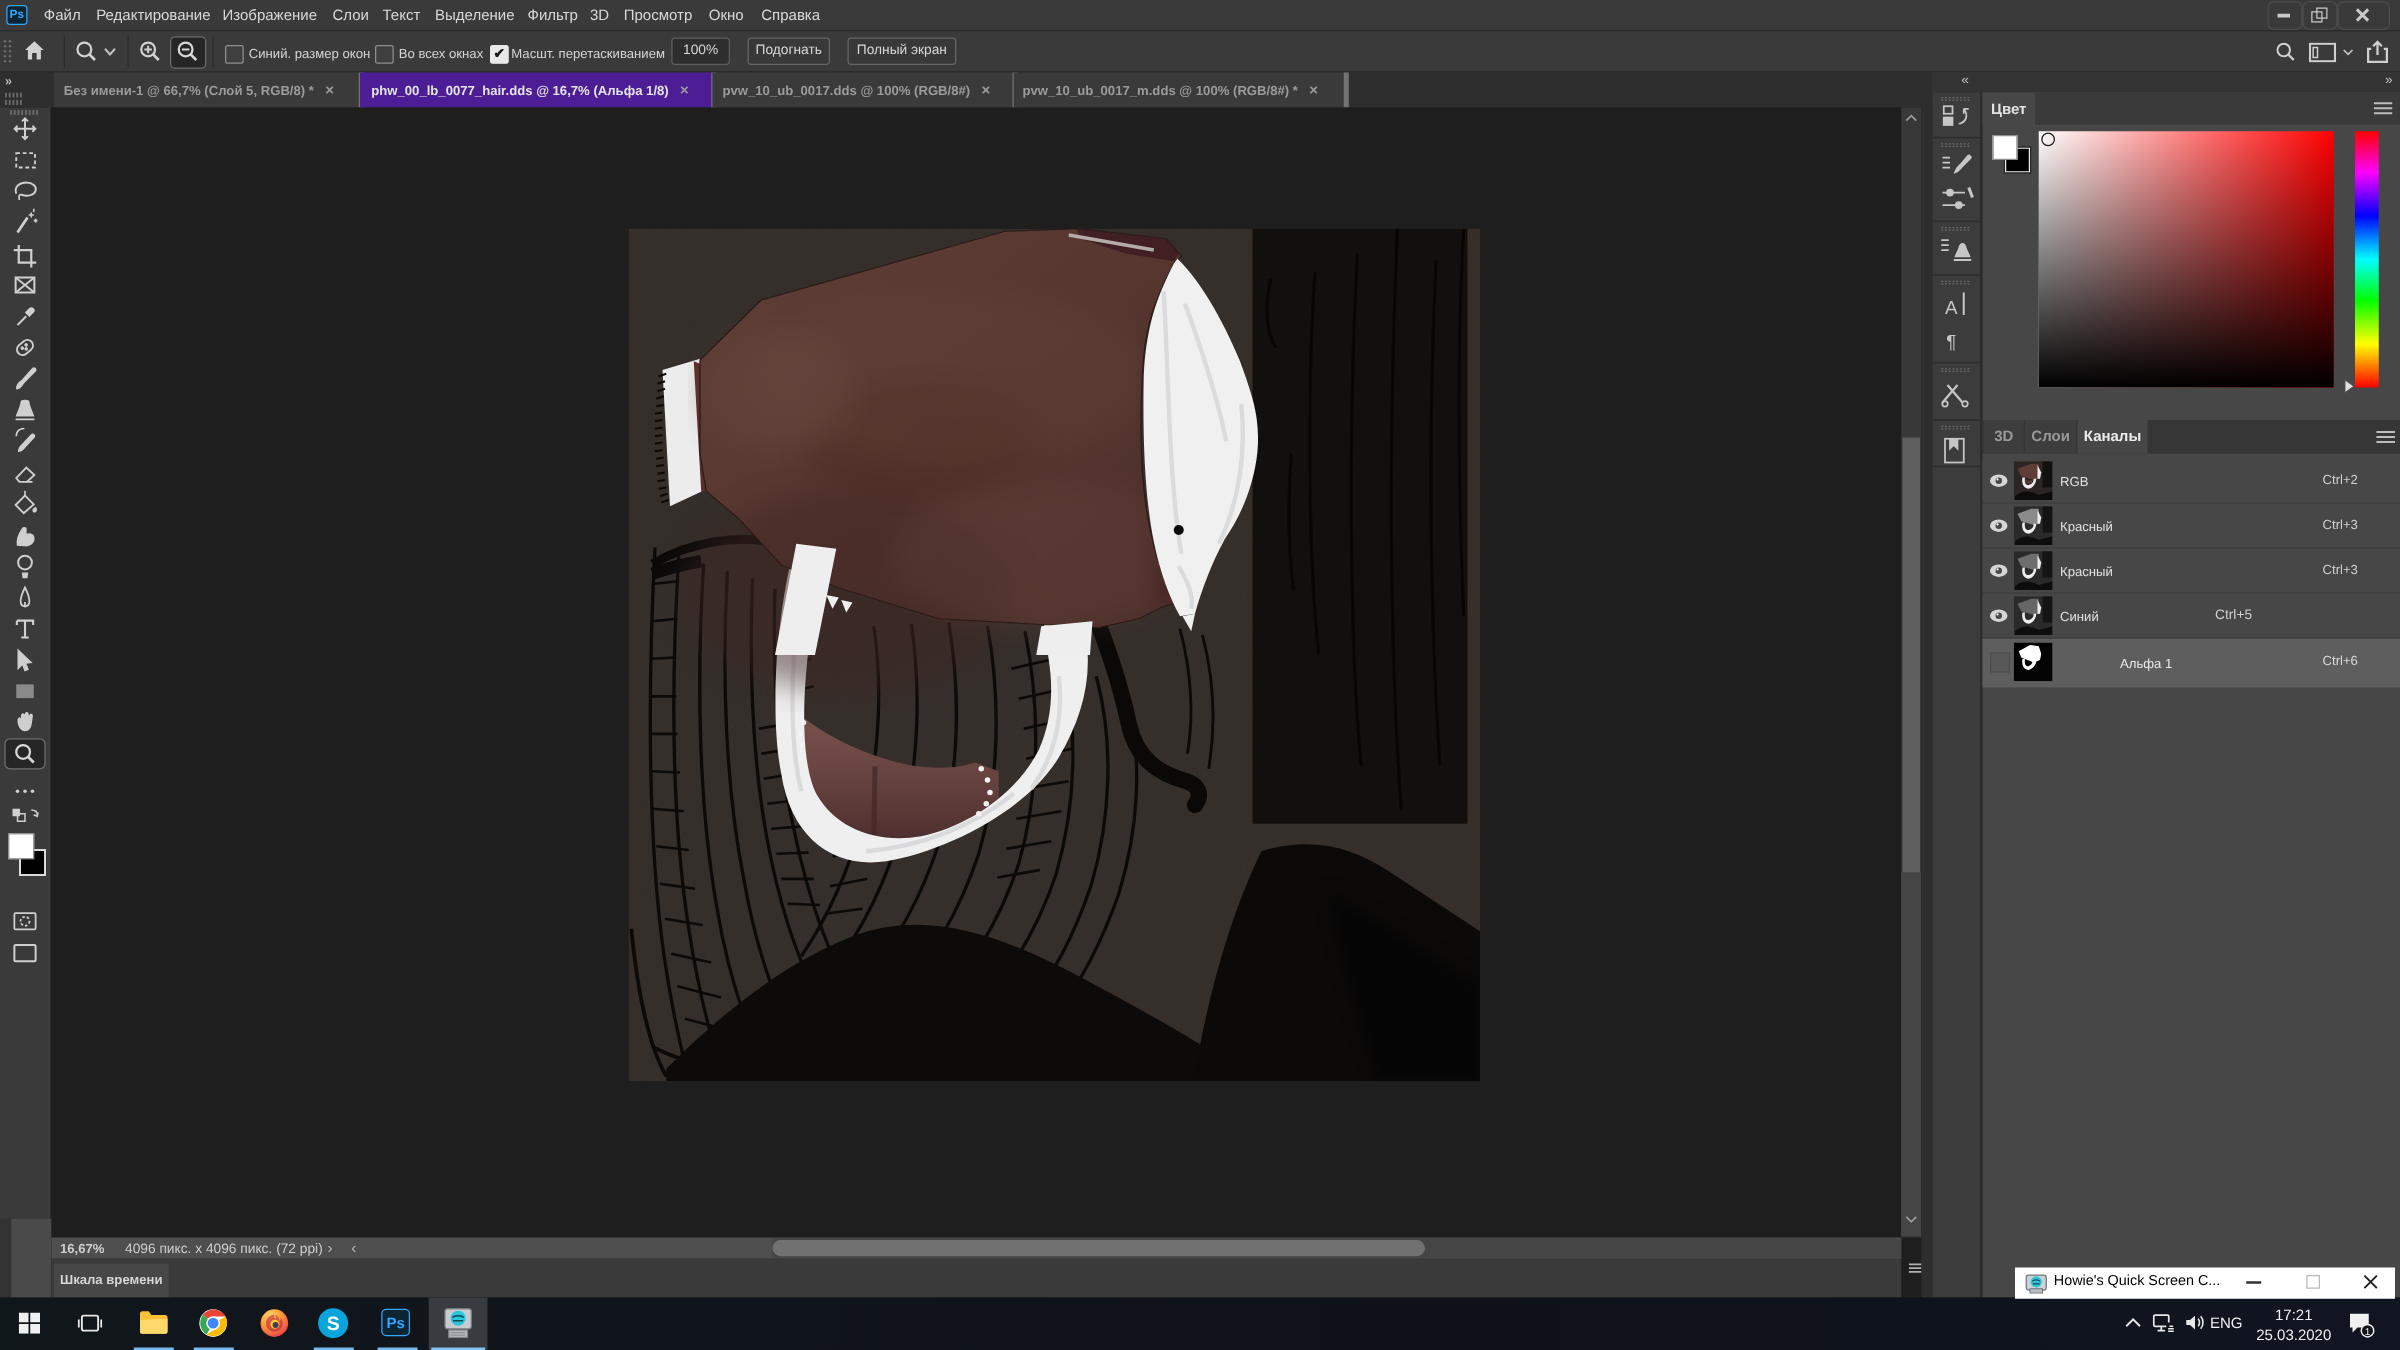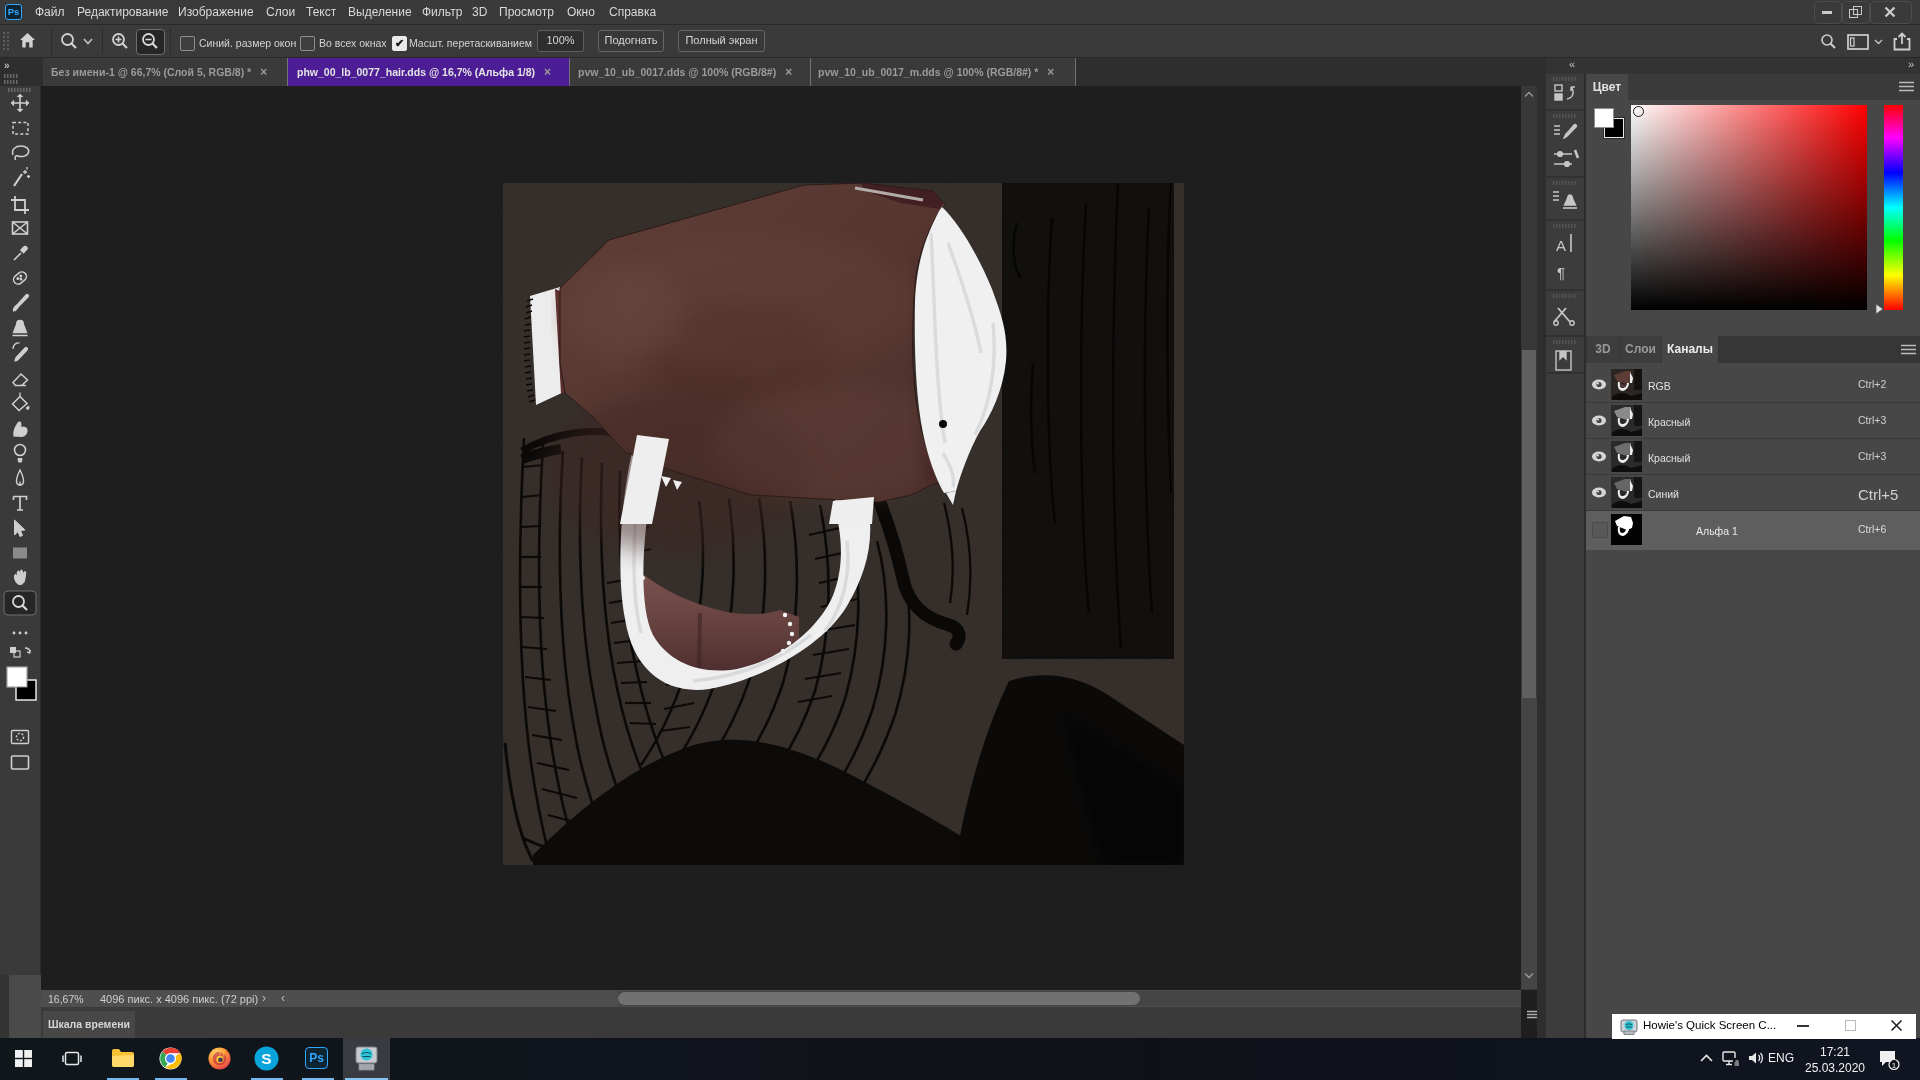--- a/index.html
+++ b/index.html
@@ -15,21 +15,21 @@
   .optionsbar{left:0;top:25px;width:1920px;height:32px;background:#3a3a3a;border-bottom:1px solid #282828;}
   .ob-sep{position:absolute;top:28px;width:1px;height:26px;background:#2c2c2c;}
   .ob-label{position:absolute;top:37px;font-size:10.5px;color:#d4d4d4;white-space:nowrap;}
   .cb{position:absolute;top:36px;width:13px;height:13px;border:1px solid #8e8e8e;border-radius:2px;background:#3f3f3f;}
   .cb.checked{background:#e9e9e9;border-color:#e9e9e9;color:#1b1b1b;font-size:11px;font-weight:bold;
       line-height:13px;text-align:center;}
   .ob-btn{position:absolute;top:30px;height:20px;border:1px solid #666;border-radius:3px;
       background:#383838;color:#d6d6d6;font-size:11px;text-align:center;}
   .tabbar{left:0;top:58px;width:1920px;height:28px;background:#2e2e2e;}
   .tab{position:absolute;top:58px;height:28px;background:#3a3a3a;color:#9b9b9b;font-size:10.5px;font-weight:bold;
-       line-height:28px;white-space:nowrap;border-right:1px solid #737373;}
+       line-height:28px;white-space:nowrap;border-right:4px solid #737373;}
   .tab.active{background:#4c1d95;color:#e4e4e4;}
   .tab .x{color:#9b9b9b;margin-left:9px;font-size:12px;}
   .toolbar{left:0;top:86px;width:40px;height:904px;background:#3a3a3a;border-right:1px solid #2c2c2c;}
   .canvas{left:41px;top:86px;width:1480px;height:904px;background:#1e1e1e;}
   .vsb{left:1521px;top:86px;width:16px;height:904px;background:#383838;}
   .vsb-thumb{left:1522px;top:350px;width:14px;height:348px;background:#5f5f5f;}
   .dockseam{left:1537px;top:58px;width:9px;height:980px;background:#2e2e2e;}
   .statusbar{left:41px;top:990px;width:1480px;height:17px;background:#4e4e4e;color:#cfcfcf;font-size:11.5px;}
   .timeline{left:41px;top:1007px;width:1480px;height:31px;background:#3a3a3a;}
   .cornerbox{left:0;top:975px;width:41px;height:63px;background:#333;}
@@ -478,21 +478,21 @@
       <path d="M1 1.5 L5 5.5 L9 1.5" fill="none" stroke="#9a9a9a" stroke-width="1.4"></path>
     </svg>
   <div class="abs" style="left:1510px;top:991px;font-size:11px;color:#bbb;">›</div>
   <svg class="abs" style="left:1527px;top:1010px" width="12" height="9">
       <g stroke="#b0b0b0" stroke-width="1.5">
         <path d="M0 1.5 L12 1.5 M0 4.5 L12 4.5 M0 7.5 L12 7.5"></path>
       </g>
     </svg>
 
   <div class="abs statusbar"></div>
-  <div class="abs" style="left:48px;top:993px;font-size:10.5px;color:#cfcfcf;">16,67%</div>
+  <div class="abs" style="left:48px;top:993px;font-size:10.5px;color:#cfcfcf;font-weight:bold;">16,67%</div>
   <div class="abs" style="left:100px;top:993px;font-size:11px;color:#cfcfcf;">4096 пикс. x 4096 пикс. (72 ppi)</div>
   <div class="abs" style="left:262px;top:991px;font-size:12px;color:#bbb;">›</div>
   <div class="abs" style="left:281px;top:991px;font-size:12px;color:#bbb;">‹</div>
   <div class="abs" style="left:618px;top:991px;width:903px;height:15px;background:#454545;"></div>
   <div class="abs" style="left:618px;top:992px;width:522px;height:13px;background:#717171;border-radius:7px;"></div>
   <div class="abs cornerbox"></div>
   <div class="abs cornerbox2"></div>
   <div class="abs timeline"></div>
   <div class="abs" style="left:43px;top:1011px;width:92px;height:27px;background:#474747;color:#d6d6d6;font-size:10.5px;text-align:center;line-height:27px;font-weight:bold;">Шкала времени</div>
 
@@ -667,21 +667,21 @@
         <path d="M7 13 C6 18 8 22 12 22 C16 21 18 17 18 15 L15 15 C15 17 13 19 11 19 C9 19 8.5 16 9 13 Z" fill="#fff"></path>
       </svg>
       <div class="abs" style="left:1648px;top:380px;font-size:10.5px;color:#e0e0e0;">RGB</div>
       <div class="abs" style="left:1648px;top:416px;font-size:10.5px;color:#e0e0e0;">Красный</div>
       <div class="abs" style="left:1648px;top:452px;font-size:10.5px;color:#e0e0e0;">Красный</div>
       <div class="abs" style="left:1648px;top:488px;font-size:10.5px;color:#e0e0e0;">Синий</div>
       <div class="abs" style="left:1648px;top:525px;font-size:10.5px;color:#eaeaea;margin-left:48px;">Альфа 1</div>
       <div class="abs" style="left:1858px;top:378px;width:30px;font-size:10.5px;color:#d0d0d0;">Ctrl+2</div>
       <div class="abs" style="left:1858px;top:414px;width:30px;font-size:10.5px;color:#d0d0d0;">Ctrl+3</div>
       <div class="abs" style="left:1858px;top:450px;width:30px;font-size:10.5px;color:#d0d0d0;">Ctrl+3</div>
-      <div class="abs" style="left:1858px;top:486px;width:30px;font-size:15px;color:#d0d0d0;text-align:center;">Ctrl+5</div>
+      <div class="abs" style="left:1772px;top:486px;width:30px;font-size:11px;color:#d0d0d0;">Ctrl+5</div>
       <div class="abs" style="left:1858px;top:523px;width:30px;font-size:10.5px;color:#dadada;">Ctrl+6</div>
     </div>
   </div>
 
   <div class="abs taskbar"></div>
   <div id="taskbar-icons">
 
     <svg class="abs" style="left:15px;top:1050px" width="17" height="17">
         <g fill="#f0f0f0">
       <rect x="0" y="0" width="7.8" height="7.8"></rect>

